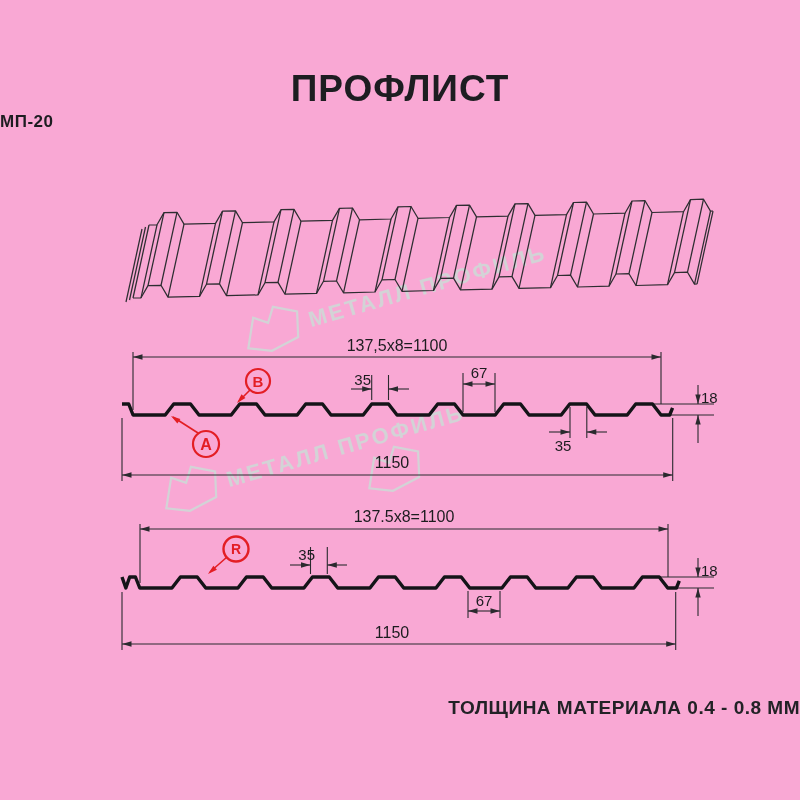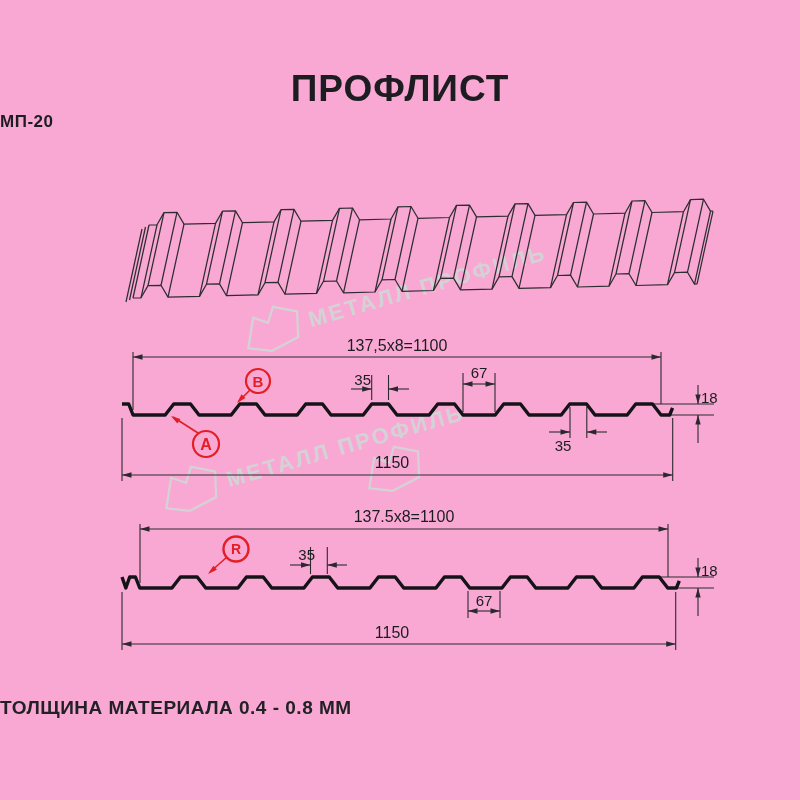--- a/index.html
+++ b/index.html
@@ -2,21 +2,21 @@
 <html><head>
 <meta charset="utf-8">
 <style>
   html,body{margin:0;padding:0;background:#fff;}
   .page{position:relative;width:800px;height:800px;background:#f9a8d4;overflow:hidden;
         font-family:"Liberation Sans", sans-serif;}
   .title{position:absolute;top:68px;left:0;width:800px;text-align:center;
          font-size:37px;font-weight:800;letter-spacing:1px;color:#1d1d21;}
   .subtitle{position:absolute;top:112px;left:0;width:800px;text-align:left;
             font-size:17px;font-weight:600;letter-spacing:0.5px;color:#1d1d21;}
-  .footer{position:absolute;top:697px;left:0;width:800px;text-align:left;
+  .footer{position:absolute;top:697px;left:0;width:800px;text-align:right;
           font-size:19px;font-weight:600;letter-spacing:0.5px;color:#222226;}
   svg{position:absolute;top:0;left:0;}
   svg text{font-family:"Liberation Sans", sans-serif;fill:#1c1c1f;}
   .dimtxt{font-size:15px;}
   .dimtxt-lg{font-size:16px;}
   .redtxt{fill:#e31e24;font-weight:700;}
   .wmtxt{font-size:22px;font-weight:700;letter-spacing:2.5px;fill:#d3d3d6;}
 </style>
 </head>
 <body>

